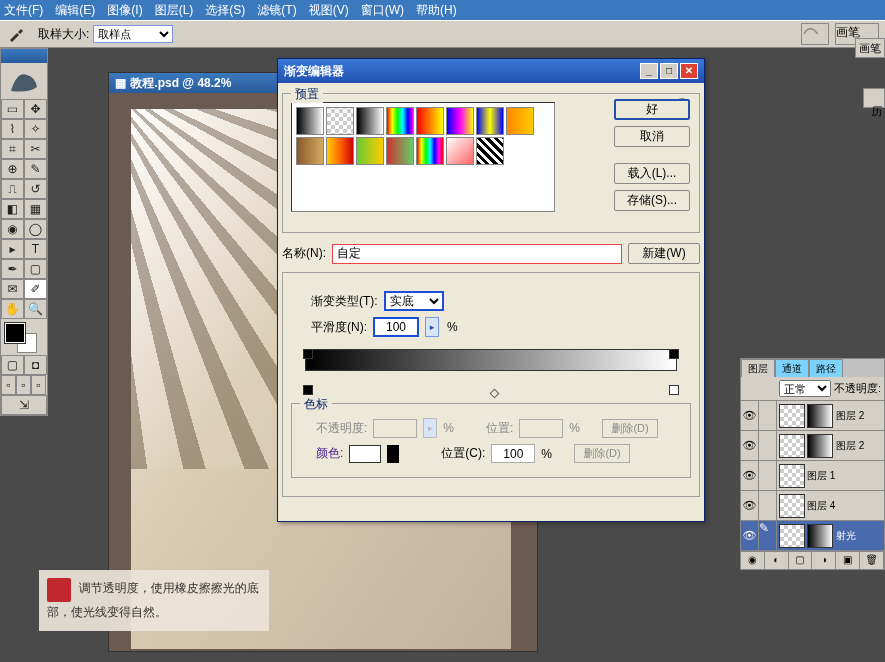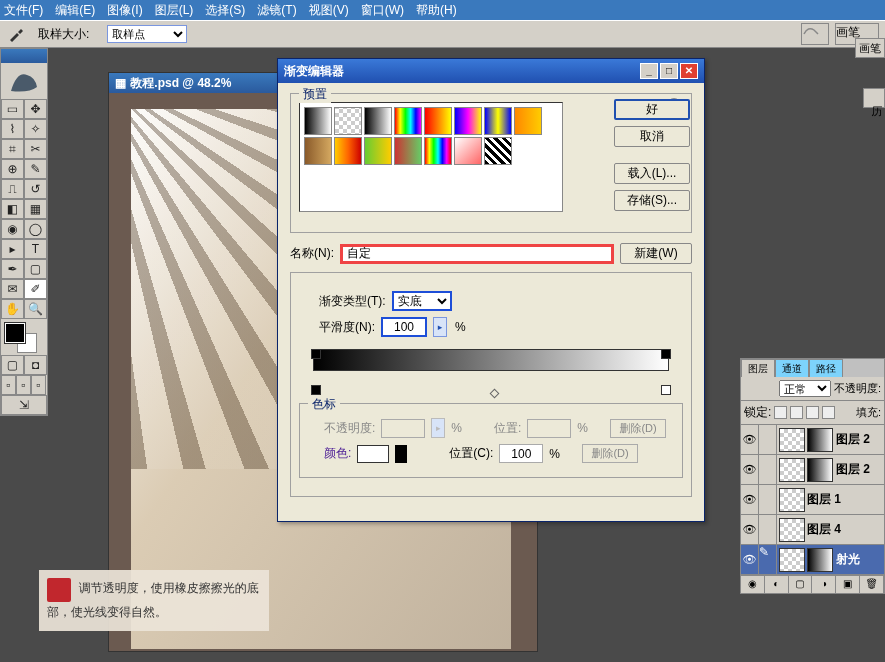--- a/index.html
+++ b/index.html
@@ -32,31 +32,31 @@
 .docwin .rays { position: absolute; left: -40px; top: -40px; width: 300px; height: 400px; background: repeating-conic-gradient(from 140deg at 0% 0%, rgba(60,40,20,0.5) 0deg 3deg, rgba(255,255,255,0.1) 3deg 8deg); opacity: 0.7; }
 .docwin .annotation { position: absolute; left: -70px; bottom: 20px; width: 230px; background: rgba(235,228,216,0.92); padding: 8px; color: #333; line-height: 1.6; font-size: 13px; }
 .docwin .seal { width: 24px; height: 24px; background: #c1272d; display: inline-block; vertical-align: top; margin-right: 4px; border-radius: 2px; }
 
 
 .dialog { position: absolute; left: 277px; top: 58px; width: 428px; background: #ece9d8; border: 1px solid #0a246a; box-shadow: 2px 2px 4px rgba(0,0,0,0.3); }
 .dialog .titlebar { height: 24px; background: linear-gradient(#3a79d8,#2050b0); color: #fff; display: flex; align-items: center; padding: 0 6px; font-weight: bold; }
 .dialog .titlebar .winbtns { margin-left: auto; display: flex; gap: 2px; }
 .dialog .winbtn { width: 18px; height: 16px; background: #d4d0c8; border: 1px solid #fff; font-size: 10px; text-align: center; line-height: 14px; color: #000; }
 .dialog .winbtn.close { background: #e04030; color: #fff; }
-.dialog .body { padding: 10px 12px 14px; }
+.dialog .body { padding: 10px 4px 14px; }
 .fieldset { border: 1px solid #a0a0a0; padding: 8px; margin-bottom: 10px; position: relative; }
 .fieldset .legend { position: absolute; top: -8px; left: 8px; background: #ece9d8; padding: 0 4px; color: #0a246a; }
 .presets { display: flex; flex-wrap: wrap; gap: 2px; background: #fff; border: 1px inset #888; padding: 4px; height: 110px; width: 264px; align-content: flex-start; overflow-y: scroll; }
 .preset { width: 28px; height: 28px; border: 1px solid #888; }
 .preset-more { position:absolute; right:10px; top:4px; width:14px; height:14px; border-radius:50%; border:1px solid #888; background:#eee; font-size:9px; text-align:center; line-height:12px;}
 .btn { width: 76px; height: 21px; background: #ece9d8; border: 1px solid #888; border-radius: 2px; font-size: 12px; display: block; margin-bottom: 6px; }
 .btn.default { border: 2px solid #2050b0; }
 .right-btns { position: absolute; right: 14px; top: 40px; }
 .namerow { display: flex; align-items: center; gap: 6px; margin: 8px 0; }
-.namerow input { flex: 1; height: 20px; border: 3px solid #ef4444; padding: 0 4px; background:#fff;}
+.namerow input { flex: 1; height: 20px; border: 1px solid #ef4444; padding: 0 4px; background:#fff;}
 .ge-row { display: flex; align-items: center; gap: 6px; margin: 6px 0 6px 20px; }
 .ge-row select, .ge-row input { height: 20px; border: 2px solid #1d4ed8; background:#fff; }
 .ge-row .numbox { width: 46px; text-align:center;}
 .pct { margin-left: 2px; }
 .spinner { width: 14px; height:20px; background:#d8e4f8; border:1px solid #7a96df; display:inline-flex; align-items:center; justify-content:center; font-size:9px; color:#2050b0;}
 .gradbar-wrap { margin: 12px 6px 8px; position: relative; height: 46px; }
 .gradbar { height: 22px; background: linear-gradient(to right, #000, #fff); border: 1px solid #333; margin: 10px 8px 0; }
 .stop-top, .stop-bot { position: absolute; width: 10px; height: 10px; }
 .stop-top { top: 0; border: 1px solid #333; background: #000; }
 .stop-bot { bottom: 0; border: 1px solid #333; background: #000; }
@@ -79,21 +79,21 @@
 .layers-panel select { width: 52px; height: 17px; font-size: 11px; }
 .layers-panel .lock-row { display: flex; align-items: center; padding: 3px; gap: 3px; border-bottom: 1px solid #888; font-size: 11px;}
 .layers-panel .lock-row .lb { width:13px; height:13px; border:1px solid #888; background:#eee;}
 .layer-list { }
 .layer-row { display: flex; align-items: center; height: 30px; border-bottom: 1px solid #888; background: #d4d0c8; }
 .layer-row.active { background: #4a6aae; color: #fff; }
 .layer-row .eye { width: 18px; height: 30px; border-right: 1px solid #888; display: flex; align-items: center; justify-content: center; font-size: 11px;}
 .layer-row .link { width: 18px; height: 30px; border-right: 1px solid #888; }
 .layer-row .thumb { width: 26px; height: 24px; background: #fff; border: 1px solid #333; margin: 0 2px; background-image: repeating-conic-gradient(#ccc 0 25%, #fff 0 50%); background-size: 8px 8px;}
 .layer-row .mask { width: 26px; height: 24px; background: linear-gradient(to right,#000,#fff); border: 1px solid #333; margin-right: 3px; }
-.layer-row .name { font-size: 12px; font-weight: bold; }
+.layer-row .name { font-size: 10px; }
 .panel-footer { display: flex; height: 18px; border-top: 1px solid #888; background: #d4d0c8; }
 .panel-footer .fbtn { flex: 1; border-right: 1px solid #888; font-size: 10px; text-align: center; line-height: 16px;}
 
 
 .rtab { position: absolute; right: 0; top: 88px; width: 22px; height: 20px; background: #d4d0c8; border: 1px solid #888; writing-mode: vertical-rl; font-size: 11px; text-align:center;}
 .rtab2 { position:absolute; right:0; top:38px; width:30px; height:20px; background:#d4d0c8; border:1px solid #888; font-size:11px; text-align:center; line-height:18px;}
 </style>
 </head>
 <body>
 
@@ -109,21 +109,21 @@
   <span>帮助(H)</span>
 </div>
 
 <div class="optionsbar">
   <div class="tool-icon">
     <svg width="18" height="18" viewBox="0 0 18 18">
         <path d="M3 15 L10 8 L12 10 L5 17 Z M11 7 L14 4 L16 6 L13 9 Z" fill="#333"></path>
       </svg>
   </div>
   <span style="margin-left:4px">取样大小:</span>
-  <select style="width:80px;margin-left:18px"><option>取样点</option></select>
+  <select style="width:80px;margin-left:4px"><option>取样点</option></select>
   <div class="options-right">
     <div class="opt-btn">
       <svg width="18" height="14" viewBox="0 0 18 14">
           <path d="M2 10 Q6 2 12 6 L16 10" stroke="#888" fill="none" stroke-width="1.5"></path>
         </svg>
     </div>
     <div class="opt-btn" style="width:44px">画笔</div>
   </div>
 </div>
 
@@ -313,28 +313,20 @@
 <div class="layers-panel">
   <div class="tabs">
     <div class="tab">图层</div>
     <div class="tab inactive">通道</div>
     <div class="tab inactive">路径</div>
   </div>
   <div class="opts">
     <select><option>正常</option></select>
     <span style="font-size:11px">不透明度:</span>
   </div>
-  <div class="lock-row">
-    <span>锁定:</span>
-    <span class="lb"></span>
-    <span class="lb"></span>
-    <span class="lb"></span>
-    <span class="lb"></span>
-    <span style="margin-left:auto;font-size:11px">填充:</span>
-  </div>
   <div class="layer-list" id="layer-list">
       <div class="layer-row">
         <div class="eye">👁</div>
     <div class="link"></div>
     <div class="thumb"></div>
     <div class="mask"></div>
     <span class="name">图层 2</span>
       </div>
       <div class="layer-row">
         <div class="eye">👁</div>

